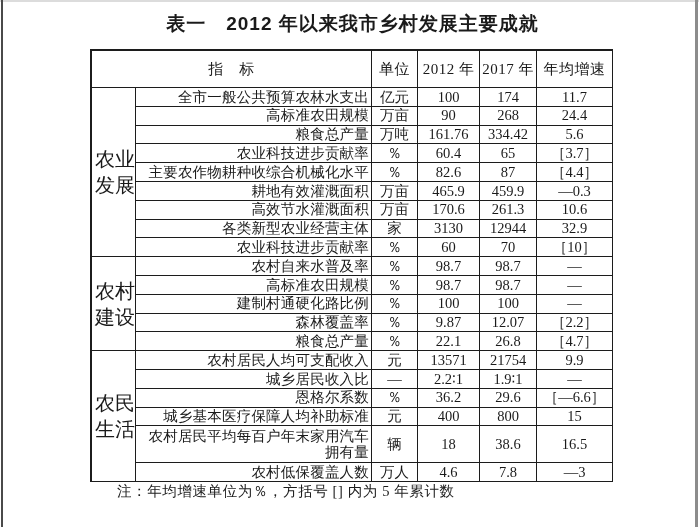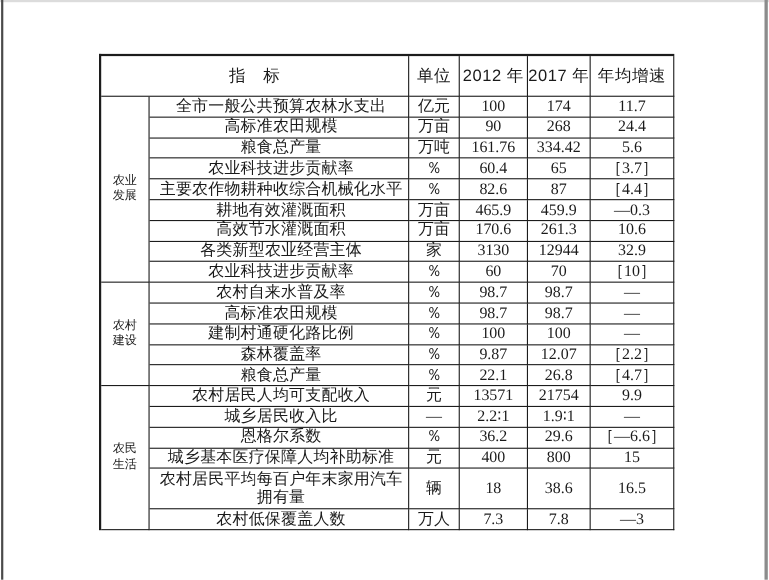--- a/index.html
+++ b/index.html
@@ -38,43 +38,43 @@
   th,td{
     box-sizing:border-box;
     border-right:1.5px solid #1c1c1c;
     border-bottom:1.5px solid #1c1c1c;
     padding:0;
     vertical-align:middle;
     overflow:hidden;
   }
   thead th{
     height:37px;
-    font-family:Liberation Sans, sans-serif;
+    font-family:Liberation Serif, serif;
     font-weight:500;
     font-size:15px;
     text-align:center;
     letter-spacing:0.5px;
     white-space:nowrap;
   }
   tbody td{
     height:18.8px;
     font-size:14.5px;
     line-height:16.5px;
     text-align:center;
   }
   tbody tr.tall td{height:36.6px;}
   td.ind-cell{
-    text-align:center;
+    text-align:right;
     padding-left:6px;
     padding-right:2px;
     letter-spacing:0.2px;
   }
   td.group-cell{
     text-align:center;
-    font-size:11px;
+    font-size:20px;
   }
   .group-label-text{
     display:inline-block;
     width:2.3em;
     line-height:1.3;
     word-break:break-all;
     text-align:center;
   }
   .footnote{
     position:absolute;left:117px;top:482px;
@@ -84,20 +84,21 @@
   }
 </style>
 </head>
 <body>
 
 <div class="page">
   <div class="frame-top"></div>
   <div class="frame-left"></div>
   <div class="frame-right"></div>
 
+  <div class="doc-title">表一　2012 年以来我市乡村发展主要成就</div>
 
   <div class="table-wrap">
     <table>
       <colgroup>
         <col style="width:44px">
         <col style="width:236px">
         <col style="width:46px">
         <col style="width:62px">
         <col style="width:57px">
         <col style="width:76px">
@@ -244,21 +245,22 @@
           <tr class="tall">
             <td class="ind-cell">农村居民平均每百户年末家用汽车拥有量</td>
             <td>辆</td>
             <td>18</td>
             <td>38.6</td>
             <td>16.5</td>
           </tr>
           <tr>
             <td class="ind-cell">农村低保覆盖人数</td>
             <td>万人</td>
-            <td>7.3</td>
+            <td>4.6</td>
             <td>7.8</td>
             <td>—3</td>
           </tr>
         </tbody>
     </table>
   </div>
 
+  <div class="footnote">注：年均增速单位为％，方括号 [] 内为 5 年累计数</div>
 </div>
 
 </body></html>

